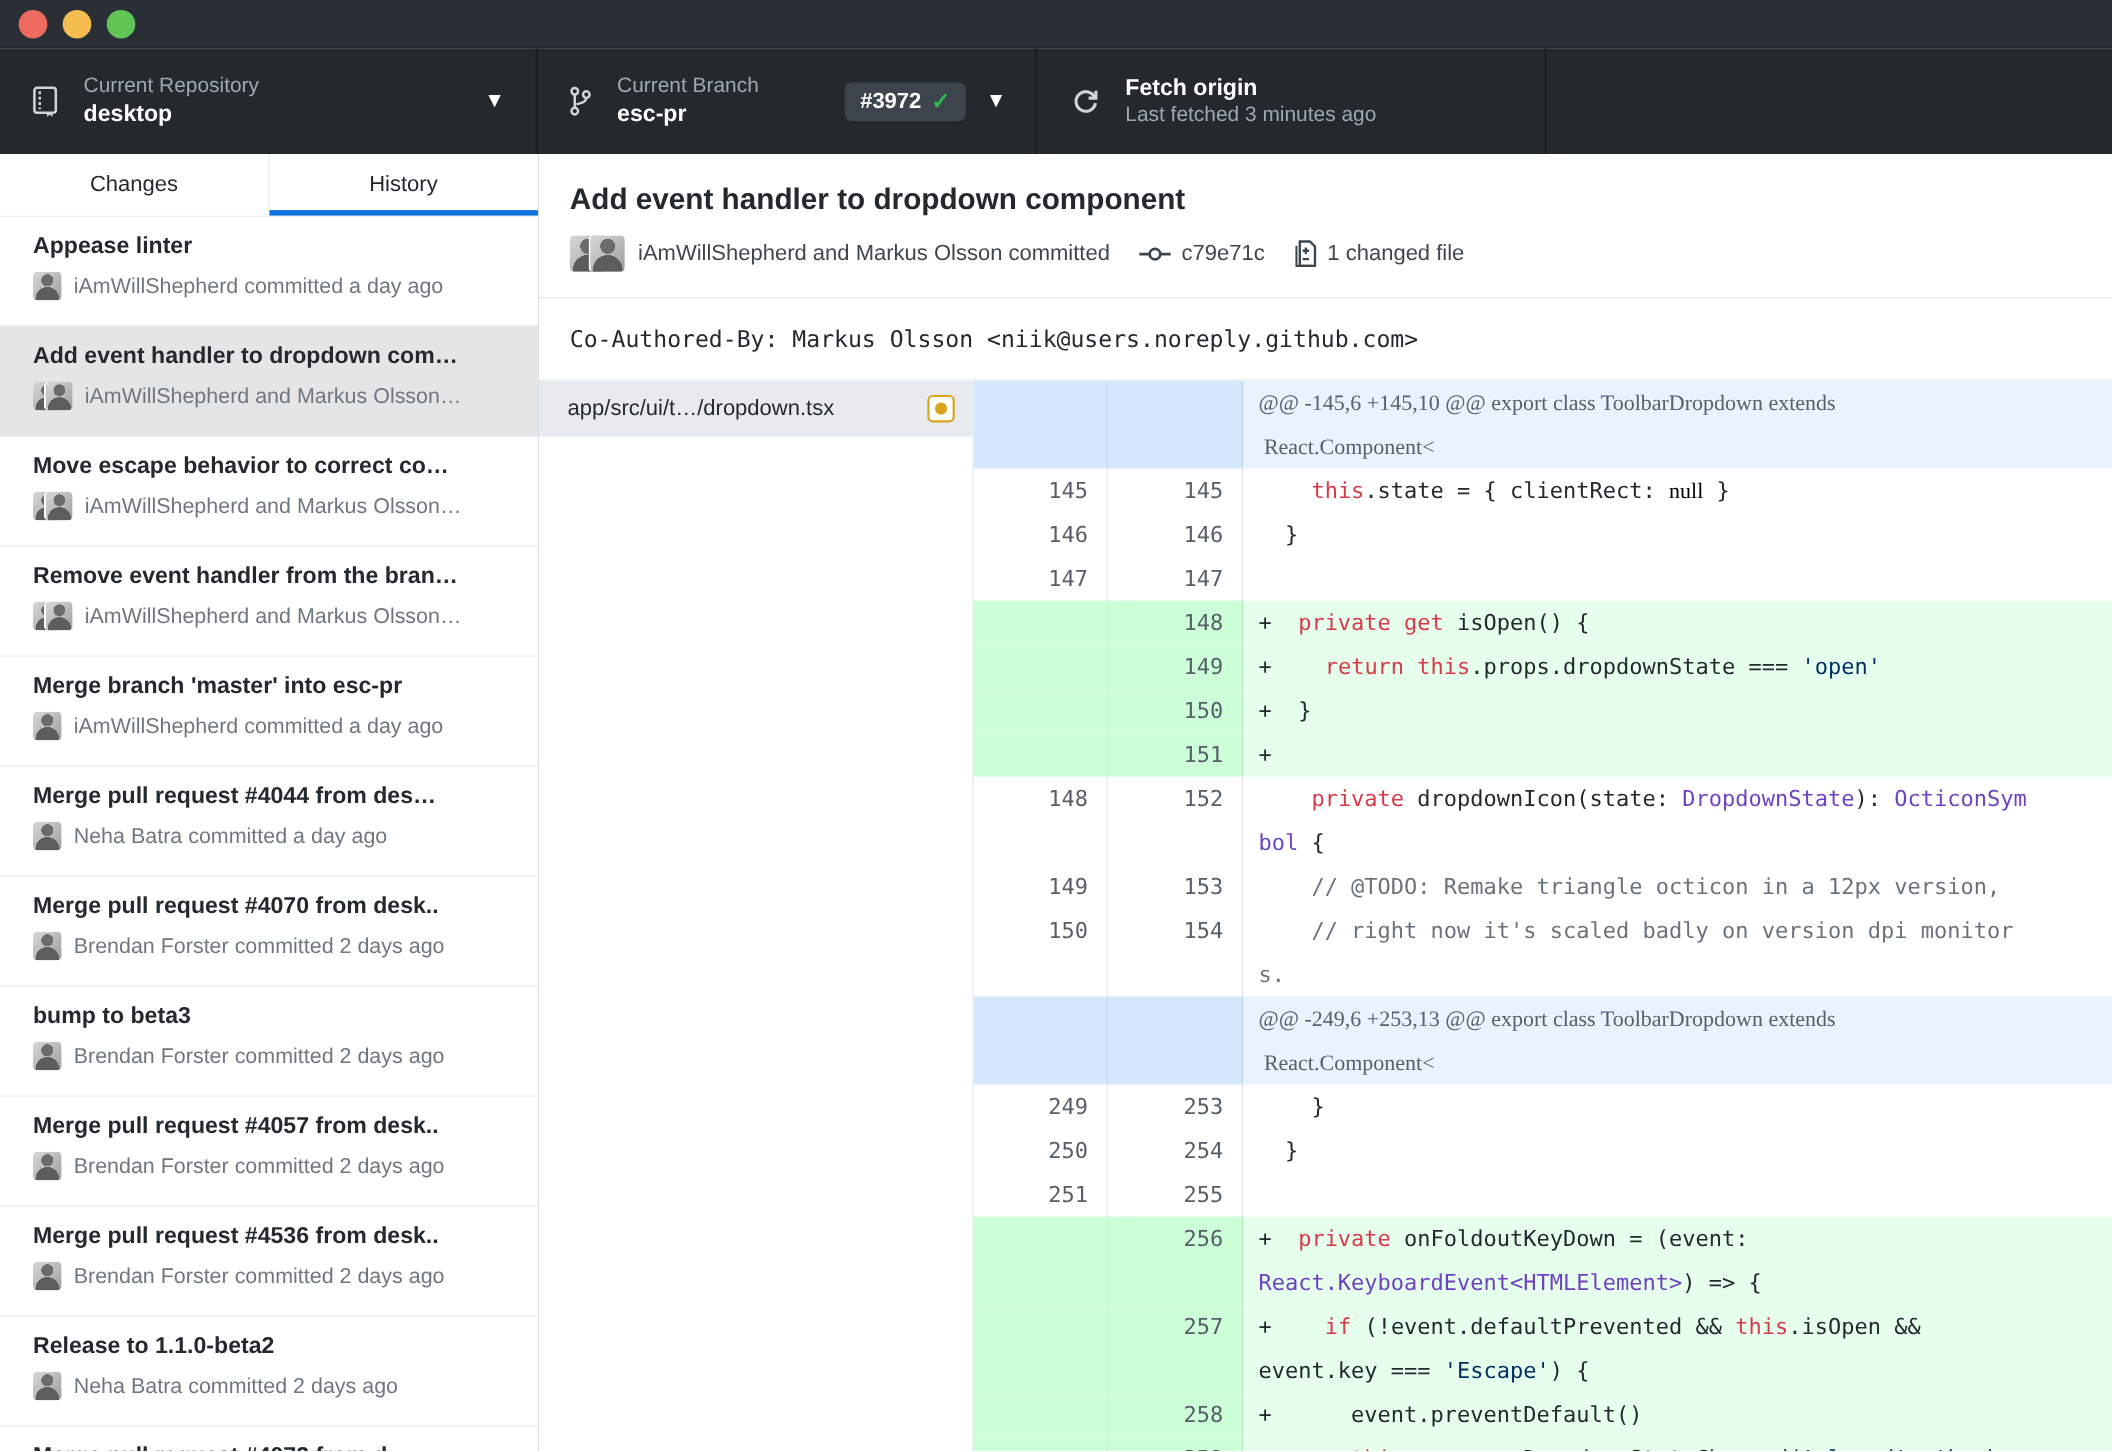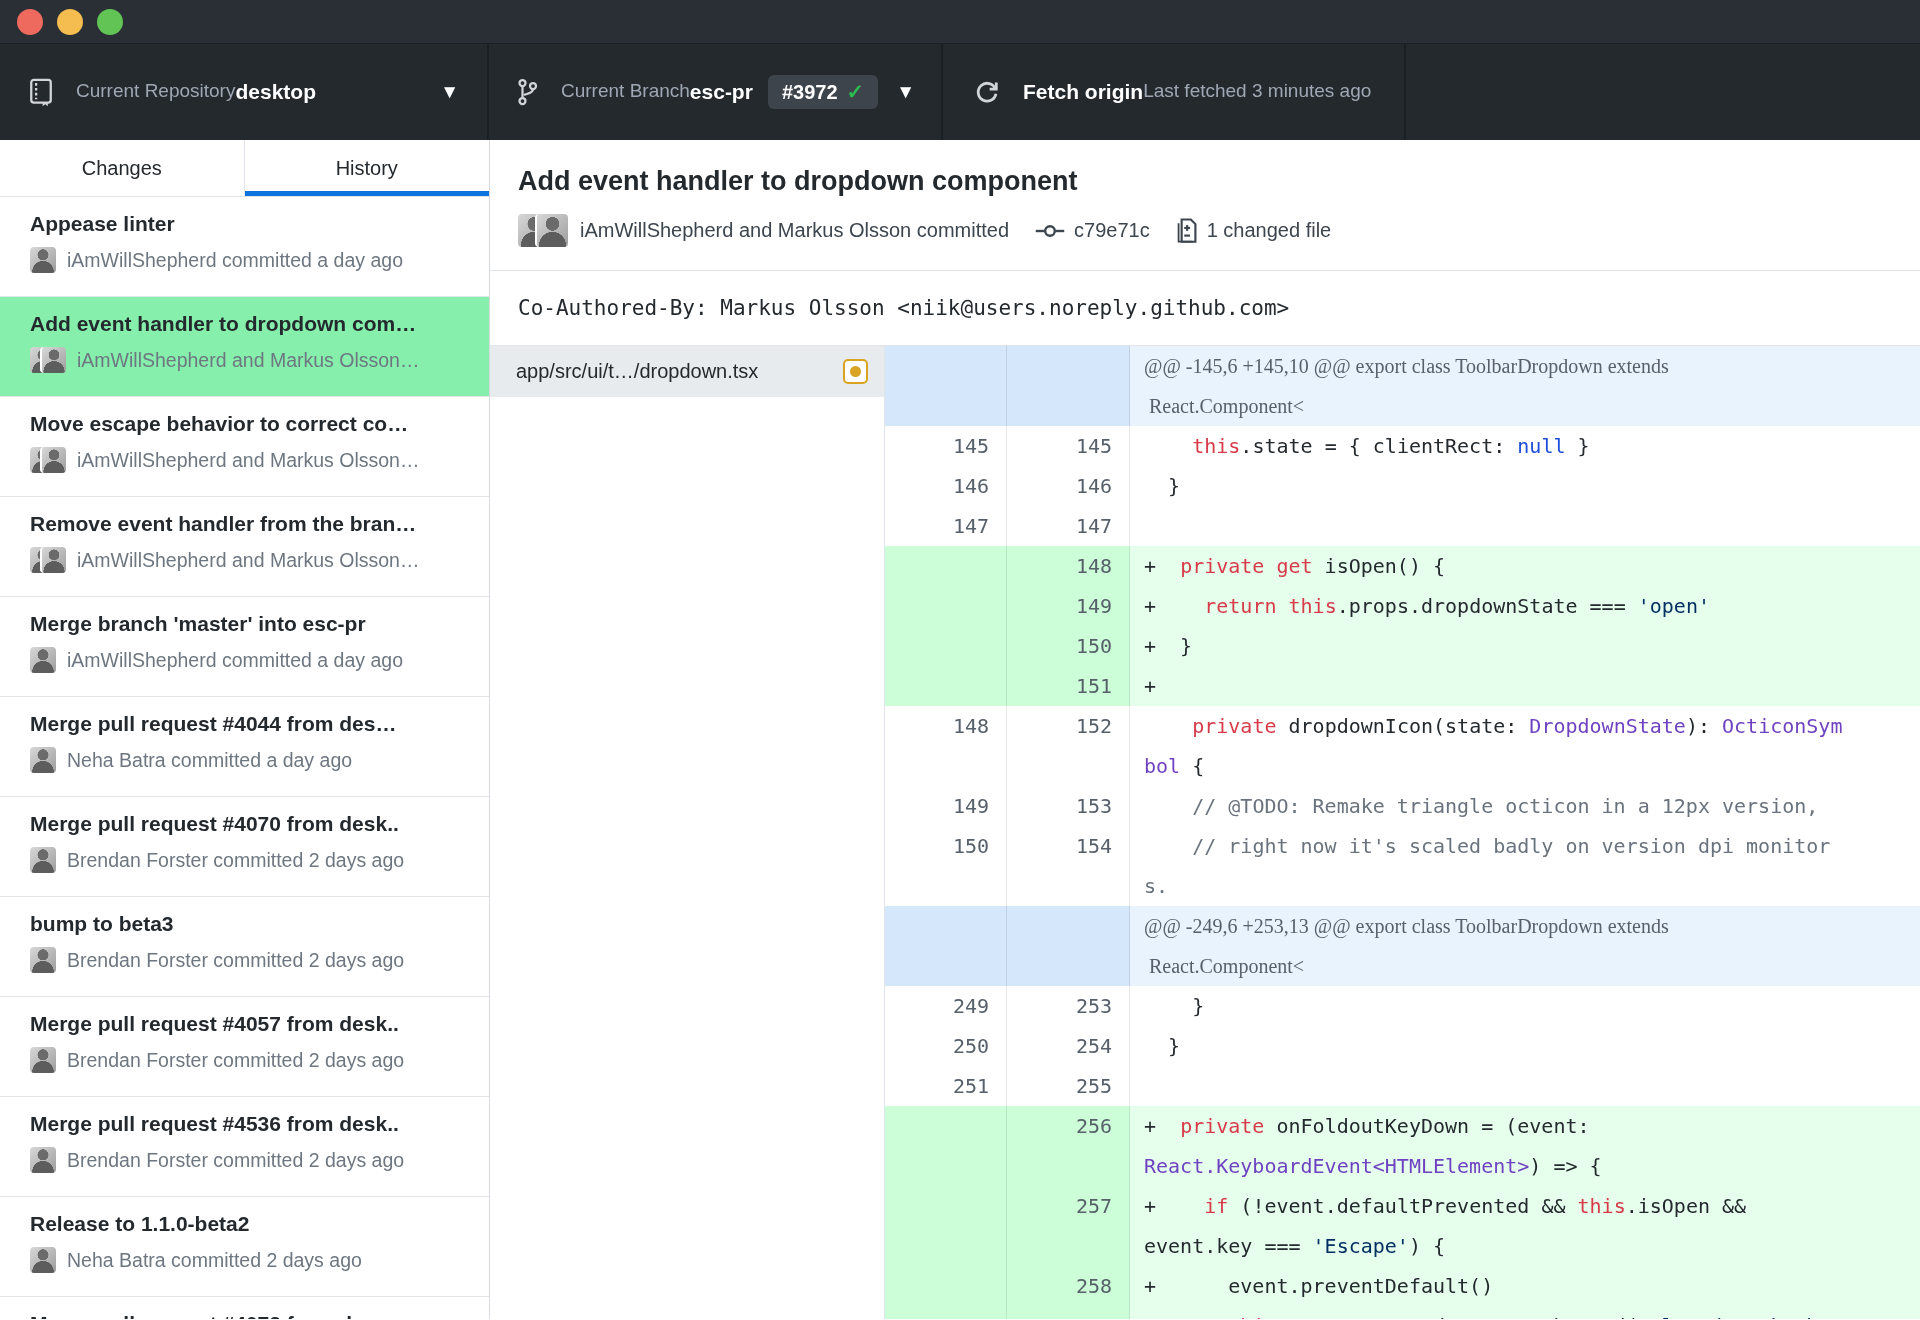--- a/index.html
+++ b/index.html
@@ -14,21 +14,21 @@
   .light.red { background:#ee6a5f; } .light.yellow { background:#f5bd4f; } .light.green { background:#61c454; }
 
   
   .toolbar { height:96px; background:#24292e; display:flex; }
   .tb-section { display:flex; align-items:center; border-right:2px solid #1b1f23; position:relative; }
   .tb-repo { width:489px; padding:0 28px; }
   .tb-branch { width:454px; padding:0 26px; }
   .tb-fetch { width:463px; padding:0 30px; }
   .tb-rest { flex:1; border-right:none; }
   .tb-icon { color:#d1d5da; margin-right:22px; display:flex; }
-  .tb-texts { display:flex; flex-direction:row; line-height:1.25; }
+  .tb-texts { display:flex; flex-direction:column; line-height:1.25; }
   .tb-label { color:#9ea7b3; font-size:19px; }
   .tb-value { color:#fff; font-size:21px; font-weight:bold; }
   .tb-caret { color:#fff; font-size:19px; margin-left:auto; }
   .branch-caret { margin-left:18px; }
   .pr-badge { margin-left:auto; background:#3d444c; border-radius:6px; padding:5px 14px;
               display:flex; align-items:center; gap:9px; }
   .pr-badge .num { color:#fff; font-size:20px; font-weight:bold; }
   .pr-badge .check { color:#2dba4e; font-size:21px; font-weight:bold; }
   .fetch-title { color:#fff; font-size:21px; font-weight:bold; }
   .fetch-sub { color:#9ea7b3; font-size:19px; }
@@ -41,21 +41,21 @@
   
   .tabbar { height:57px; display:flex; border-bottom:1px solid #e1e4e8; }
   .tab { width:245px; display:flex; align-items:center; justify-content:center;
          font-size:20px; color:#24292e; position:relative; border-right:1px solid #e1e4e8; background:#fff; }
   .tab:last-child { border-right:none; }
   .tab.active::after { content:""; position:absolute; left:0; right:0; bottom:0; height:5px; background:#0d72dd; }
 
   
   .commit-list { flex:1; overflow:hidden; }
   .commit-item { height:100px; padding:15px 10px 0 30px; border-bottom:1px solid #e1e4e8; background:#fff; }
-  .commit-item.selected { background:#86efac; }
+  .commit-item.selected { background:#e5e5e5; }
   .commit-title { font-size:21px; font-weight:bold; color:#24292e; white-space:nowrap; overflow:hidden; }
   .commit-meta { display:flex; align-items:center; gap:11px; margin-top:11px; color:#6e7781; font-size:19.5px; white-space:nowrap; }
   .avatars { display:flex; align-items:center; }
   .avatar { width:26px; height:26px; border-radius:4px; flex:none;
             background:
               radial-gradient(circle at 50% 30%, #6b6b6b 0 24%, transparent 25%),
               radial-gradient(circle at 50% 95%, #5d5d5d 0 38%, transparent 39%),
               linear-gradient(135deg,#d8d8d8,#9d9d9d); }
   .avatar.behind { margin-left:-16px; border-left:2px solid #fff; z-index:0; }
 
@@ -84,21 +84,21 @@
   .diff-row { display:flex; }
   .g-old,.g-new { flex:none; text-align:right; color:#57606a; padding-right:17px; line-height:40px;
                   border-right:1px solid rgba(27,31,35,0.10); }
   .g-old { width:122px; } .g-new { width:123px; }
   .code { flex:1; padding-left:14px; color:#24292e; overflow:hidden; }
   .cline { white-space:pre; height:40px; line-height:40px; }
   .diff-row.hunk .g-old, .diff-row.hunk .g-new { background:#d5e7fa; }
   .diff-row.hunk .code { background:#e8f3fd; color:#586069; }
   .diff-row.add .g-old, .diff-row.add .g-new { background:#ccffd8; }
   .diff-row.add .code { background:#e6ffed; }
-  .tk-p { color:#24292e; } .tk-k { color:#d73a49; } .tk-c { color:#1d4ed8; }
+  .tk-p { color:#24292e; } .tk-k { color:#d73a49; } .tk-c { color:#000000;font-family:Liberation Serif, serif; }
   .tk-s { color:#032f62; } .tk-t { color:#6f42c1; } .tk-m { color:#6a737d; } .tk-h { color:#586069;font-family:Liberation Serif, serif; }
 </style>
 </head>
 <body>
 
 <div class="titlebar">
   <div class="traffic">
     <span class="light red"></span>
     <span class="light yellow"></span>
     <span class="light green"></span>

